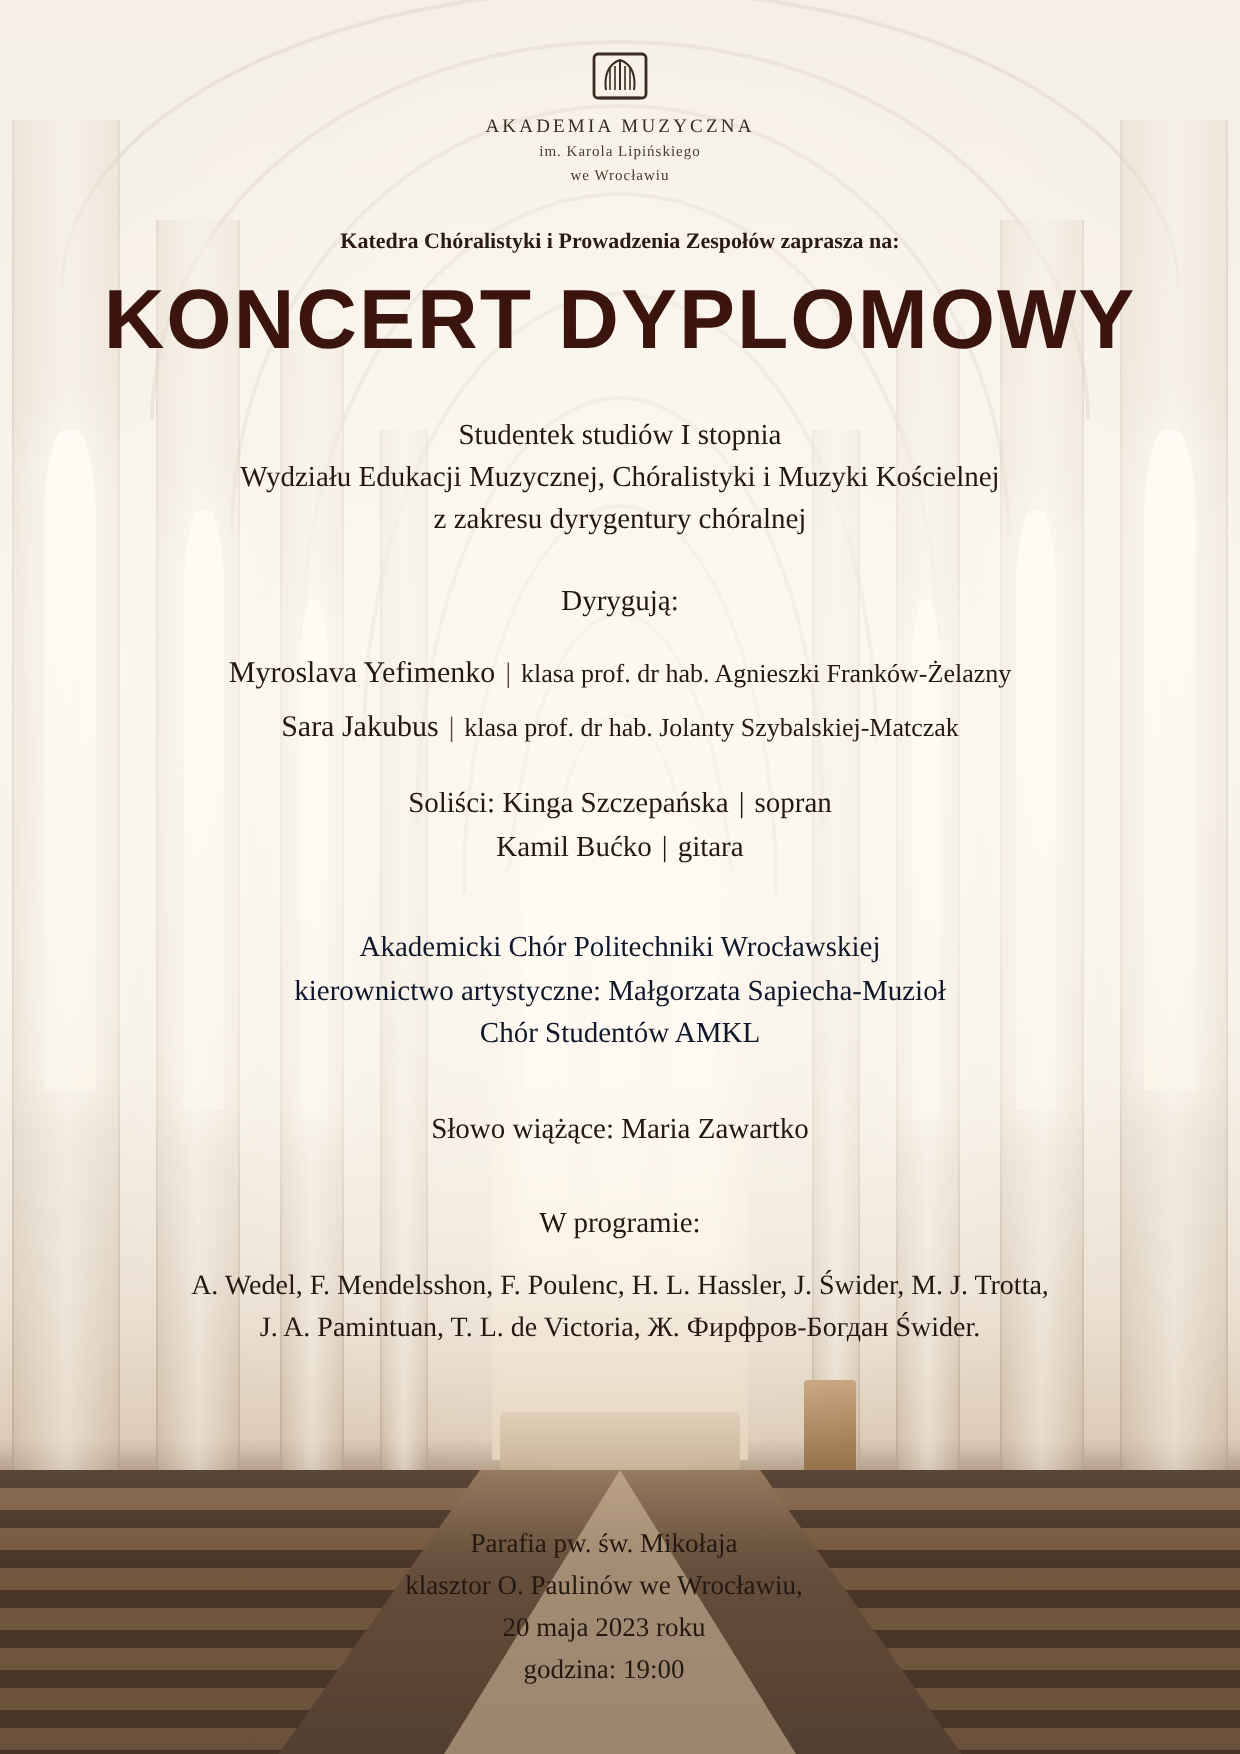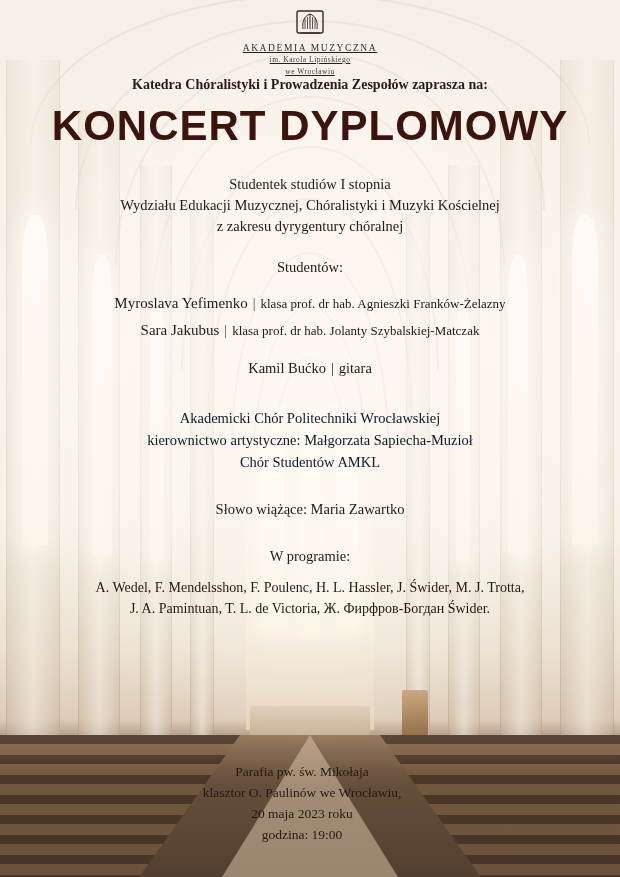--- a/index.html
+++ b/index.html
@@ -150,39 +150,40 @@
 
   
   .content {
     position: relative;
     width: 620px; height: 877px;
     color: #2a1d16;
     text-align: center;
   }
 
   
-  .logo-block { padding-top: 8px; text-decoration: underline; }
+  .logo-block { padding-top: 24px; }
   .logo-mark { display: block; margin: 0 auto; }
   .logo-name {
     margin-top: 5px;
     font-size: 9.5px;
     letter-spacing: 1.6px;
     color: #3a2b20;
     font-family: "Liberation Serif", serif;
   }
   .logo-sub {
     font-size: 7.5px;
     line-height: 1.35;
     letter-spacing: 0.5px;
     color: #4a3a2c;
     margin-top: 2px;
   }
 
   .invite {
-    font-size: 14px;
+    margin-top: 22px;
+    font-size: 11px;
     font-weight: bold;
     color: #2b1b12;
   }
   .title {
     margin-top: 9px;
     font-size: 42px;
     letter-spacing: 1px;
     color: #3a140d;
     font-family: Liberation Sans, sans-serif;
   }
@@ -320,34 +321,38 @@
     <div class="invite">Katedra Chóralistyki i Prowadzenia Zespołów zaprasza na:</div>
 
     <h1 class="title">KONCERT DYPLOMOWY</h1>
 
     <div class="sub1">
       <div>Studentek studiów I stopnia</div>
       <div>Wydziału Edukacji Muzycznej, Chóralistyki i Muzyki Kościelnej</div>
       <div>z zakresu dyrygentury chóralnej</div>
     </div>
 
-    <div class="label-conduct">Studentów:</div>
+    <div class="label-conduct">Dyrygują:</div>
 
     <div class="conductors">
       <div class="cond-row">
         <span class="cond-name">Myroslava Yefimenko</span><span class="cond-sep">|</span><span class="cond-class">klasa prof. dr hab. Agnieszki Franków-Żelazny</span>
       </div>
       <div class="cond-row">
         <span class="cond-name">Sara Jakubus</span><span class="cond-sep">|</span><span class="cond-class">klasa prof. dr hab. Jolanty Szybalskiej-Matczak</span>
       </div>
     </div>
 
 
     <div class="solo">
       <div>
+        <span>Soliści:</span>
+        <span>Kinga Szczepańska</span><span class="sep">|</span><span>sopran</span>
+      </div>
+      <div>
         <span>Kamil Bućko</span><span class="sep">|</span><span>gitara</span>
       </div>
     </div>
 
     <div class="choirs">
       <div>Akademicki Chór Politechniki Wrocławskiej</div>
       <div>kierownictwo artystyczne: Małgorzata Sapiecha-Muzioł</div>
       <div>Chór Studentów AMKL</div>
     </div>
 

